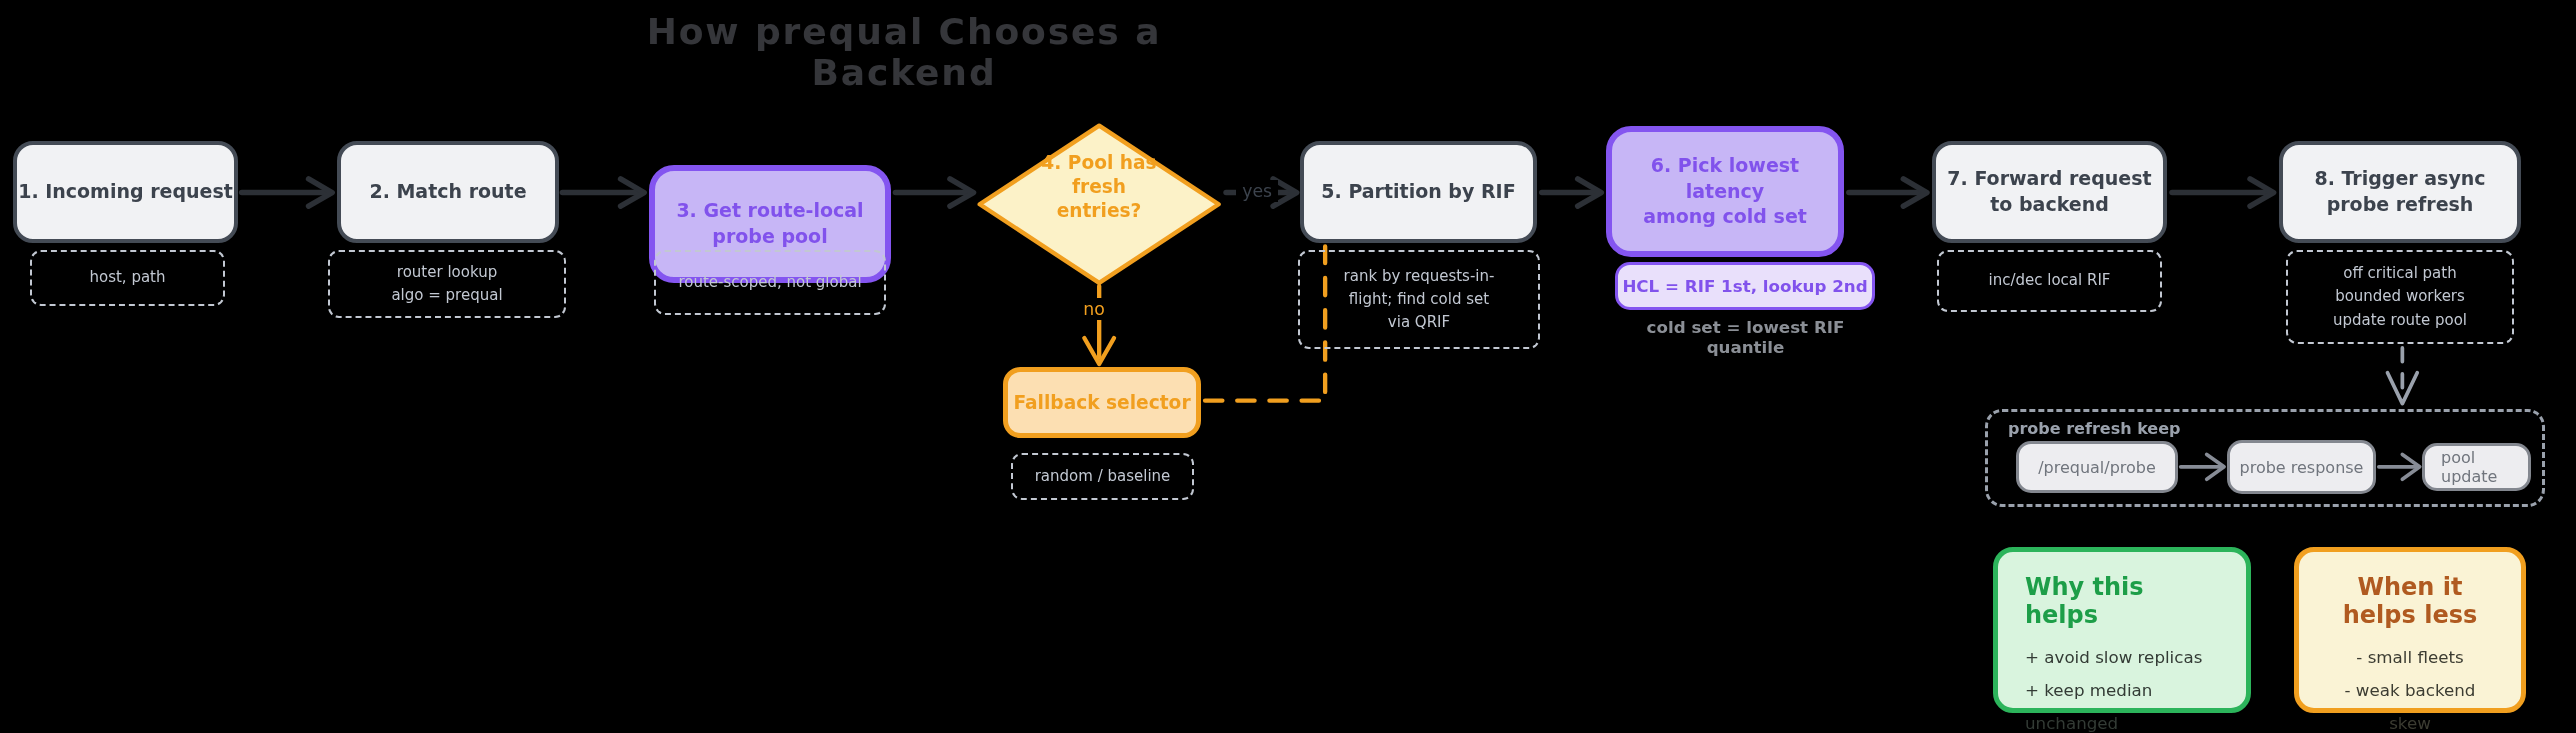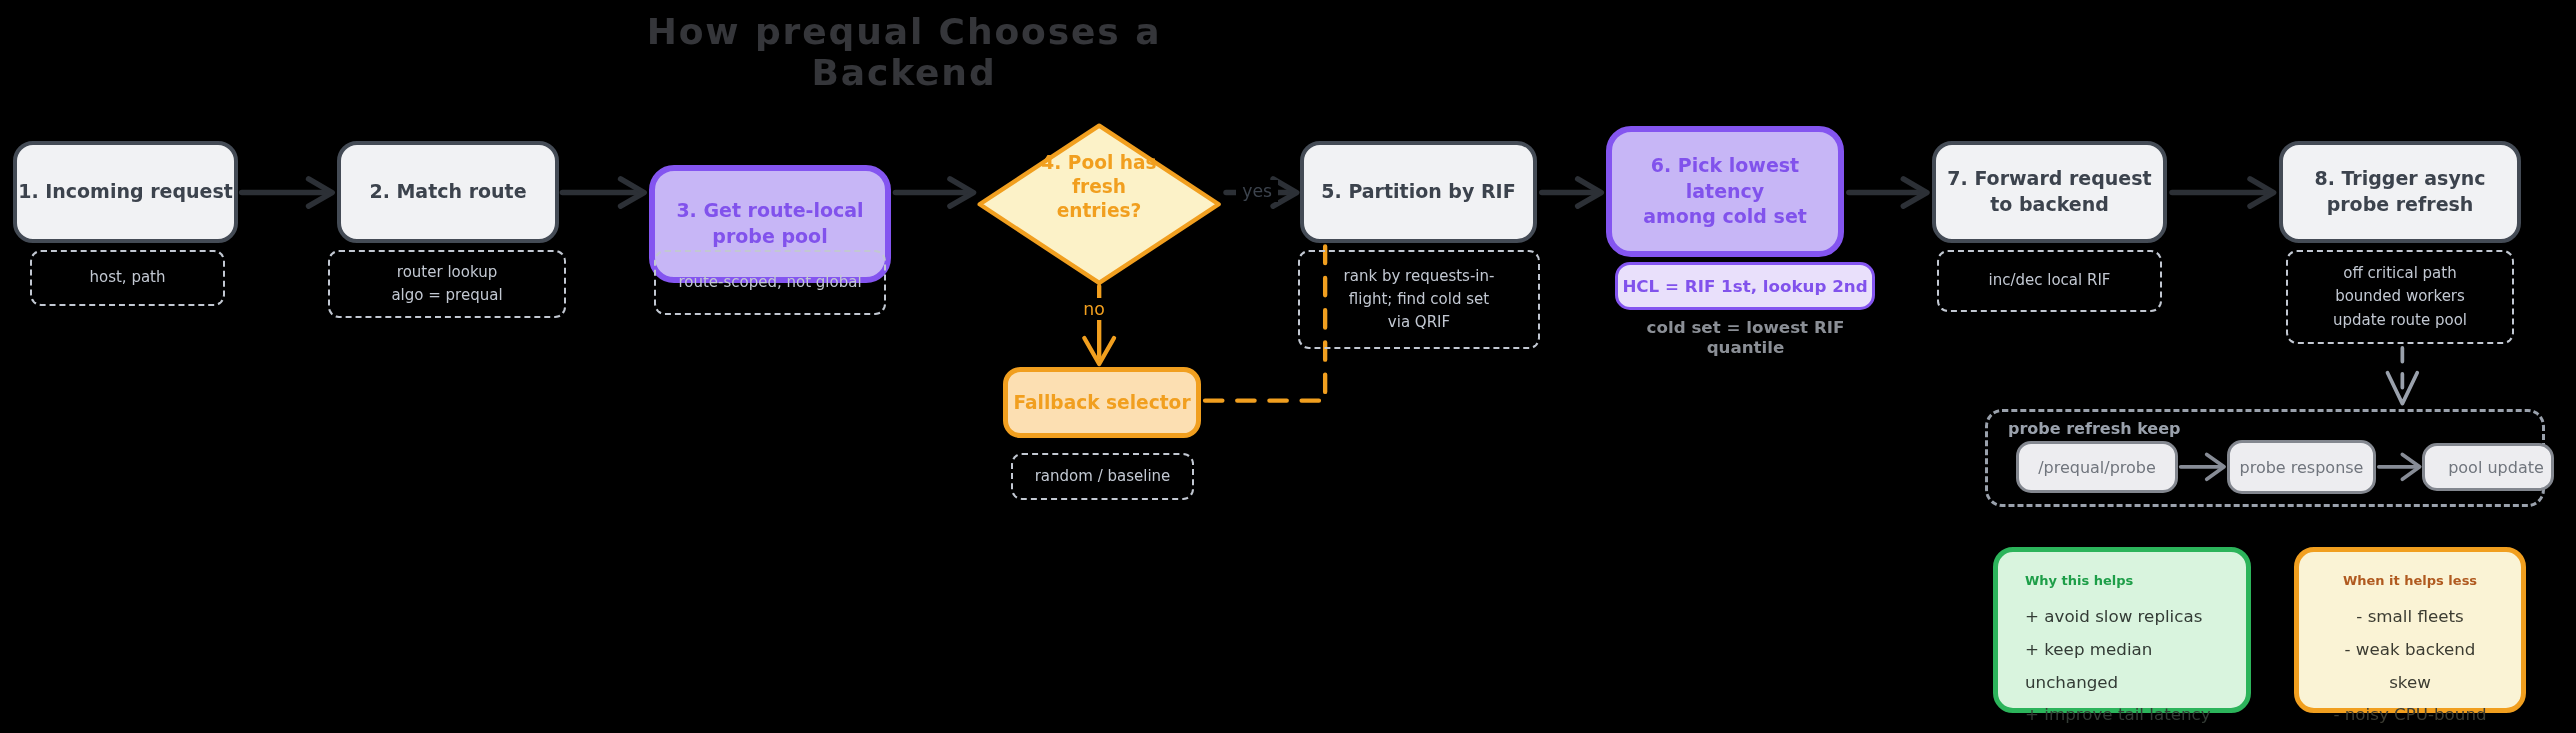--- a/index.html
+++ b/index.html
@@ -58,32 +58,32 @@
 
   .loop-container{position:absolute;left:1985px;top:409px;width:560px;height:98px;
         border:3.1px dashed var(--loop-gray,#9aa1ac);border-radius:17.3px;box-sizing:border-box;}
   .loop-label{position:absolute;left:2008px;top:419px;color:var(--loop-gray,#9aa1ac);
         font-size:16px;font-weight:600;}
   .loopnode{position:absolute;display:flex;align-items:center;justify-content:center;
         background:var(--loop-fill,#ededf0);border:3.1px solid var(--loop-border,#83878f);
         border-radius:15px;color:var(--loop-text,#70757d);font-size:16px;font-weight:500;box-sizing:border-box;}
   #loop-a{left:2016px;top:441px;width:162px;height:52px;}
   #loop-b{left:2227px;top:440px;width:149px;height:54px;}
-  #loop-c{left:2422px;top:443px;width:132px;height:48px;padding-left:16px;}
+  #loop-c{left:2422px;top:443px;width:109px;height:48px;padding-left:16px;}
 
   .callout{position:absolute;border-radius:20px;box-sizing:border-box;padding:21px 27px;}
   #callout-why{left:1993px;top:547px;width:258px;height:166px;
         background:var(--green-fill,#d9f4de);border:5px solid var(--green-border,#2cb45b);}
   #callout-why .callout-title{color:var(--green-title,#1d9e48);}
   #callout-why .callout-item{color:var(--green-item-text,#333b35);}
   #callout-less{left:2294px;top:547px;width:232px;height:166px;
         background:var(--orange-fill,#faf3d5);border:5px solid var(--amber,#f19f1f);text-align:center;}
   #callout-less .callout-title{color:var(--orange-title,#b05a20);}
   #callout-less .callout-item{color:var(--orange-item-text,#3c3c32);}
-  .callout-title{font-size:13px;font-weight:bold;margin-bottom:12.4px;}
+  .callout-title{font-size:24px;font-weight:bold;margin-bottom:12.4px;}
   .callout-item{font-size:16.7px;font-weight:500;line-height:1.95;}
 
   .wires .flowline{stroke:var(--arrow-dark,#2c3036);stroke-width:9;fill:none;stroke-linecap:round;stroke-linejoin:round;}
   .wires .orange{stroke:var(--amber,#f19f1f);fill:none;stroke-linecap:round;stroke-linejoin:round;}
   .wires .grayline{stroke:var(--loop-gray,#9aa1ac);fill:none;stroke-linecap:round;stroke-linejoin:round;}
   .wires .looparrow{stroke:#878c96;stroke-width:6;fill:none;stroke-linecap:round;stroke-linejoin:round;}
   .wires .diamond{fill:var(--diamond-fill,#fcf2c8);stroke:var(--amber,#f19f1f);stroke-width:7;stroke-linejoin:round;}
 </style>
 </head>
 <body>

